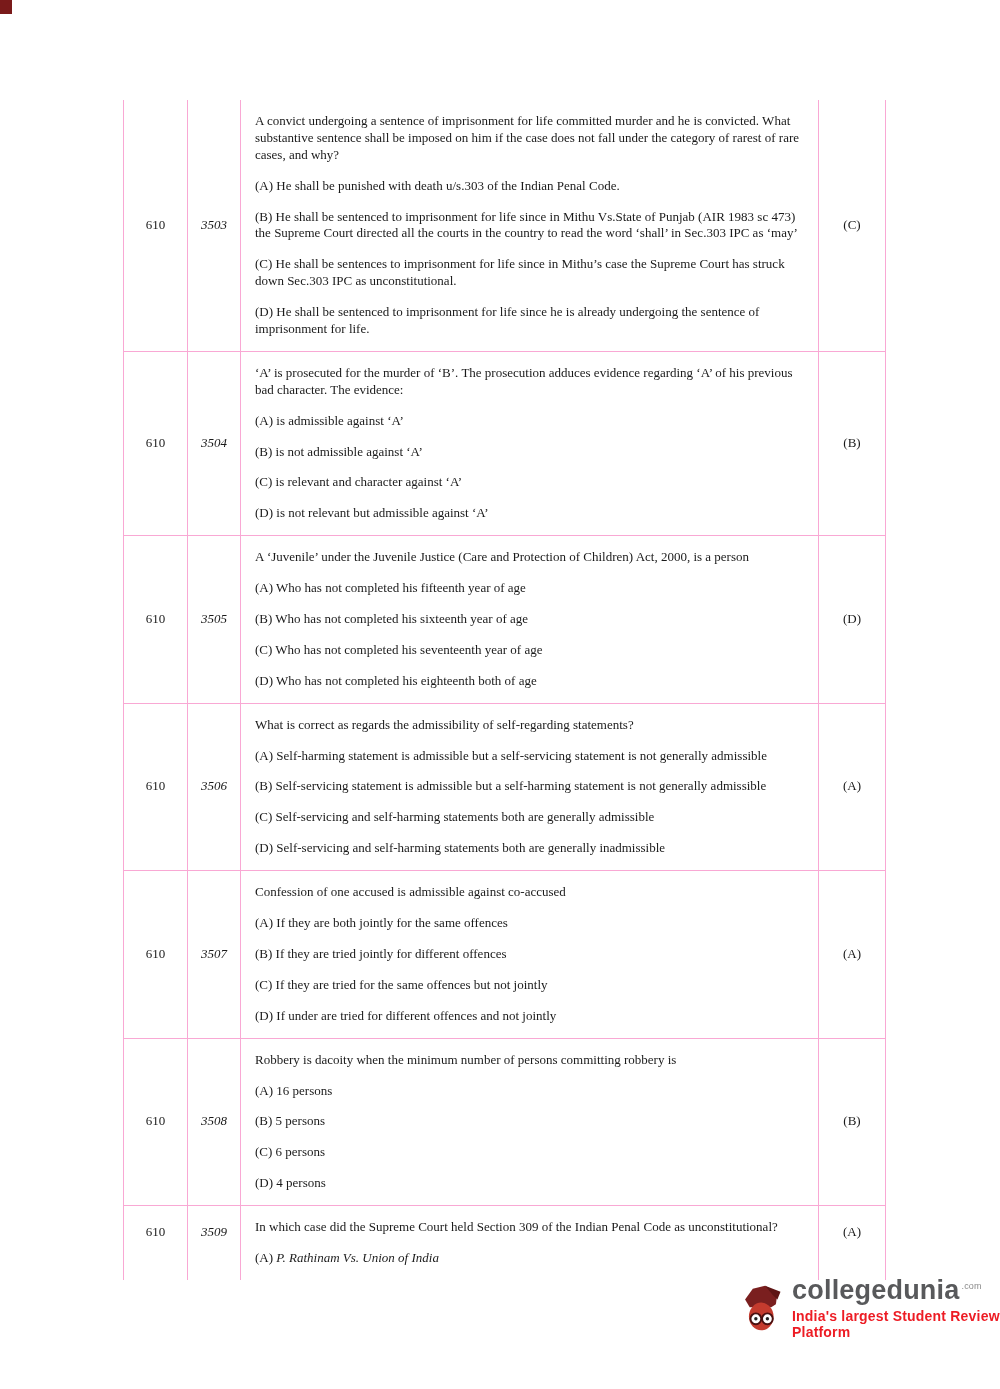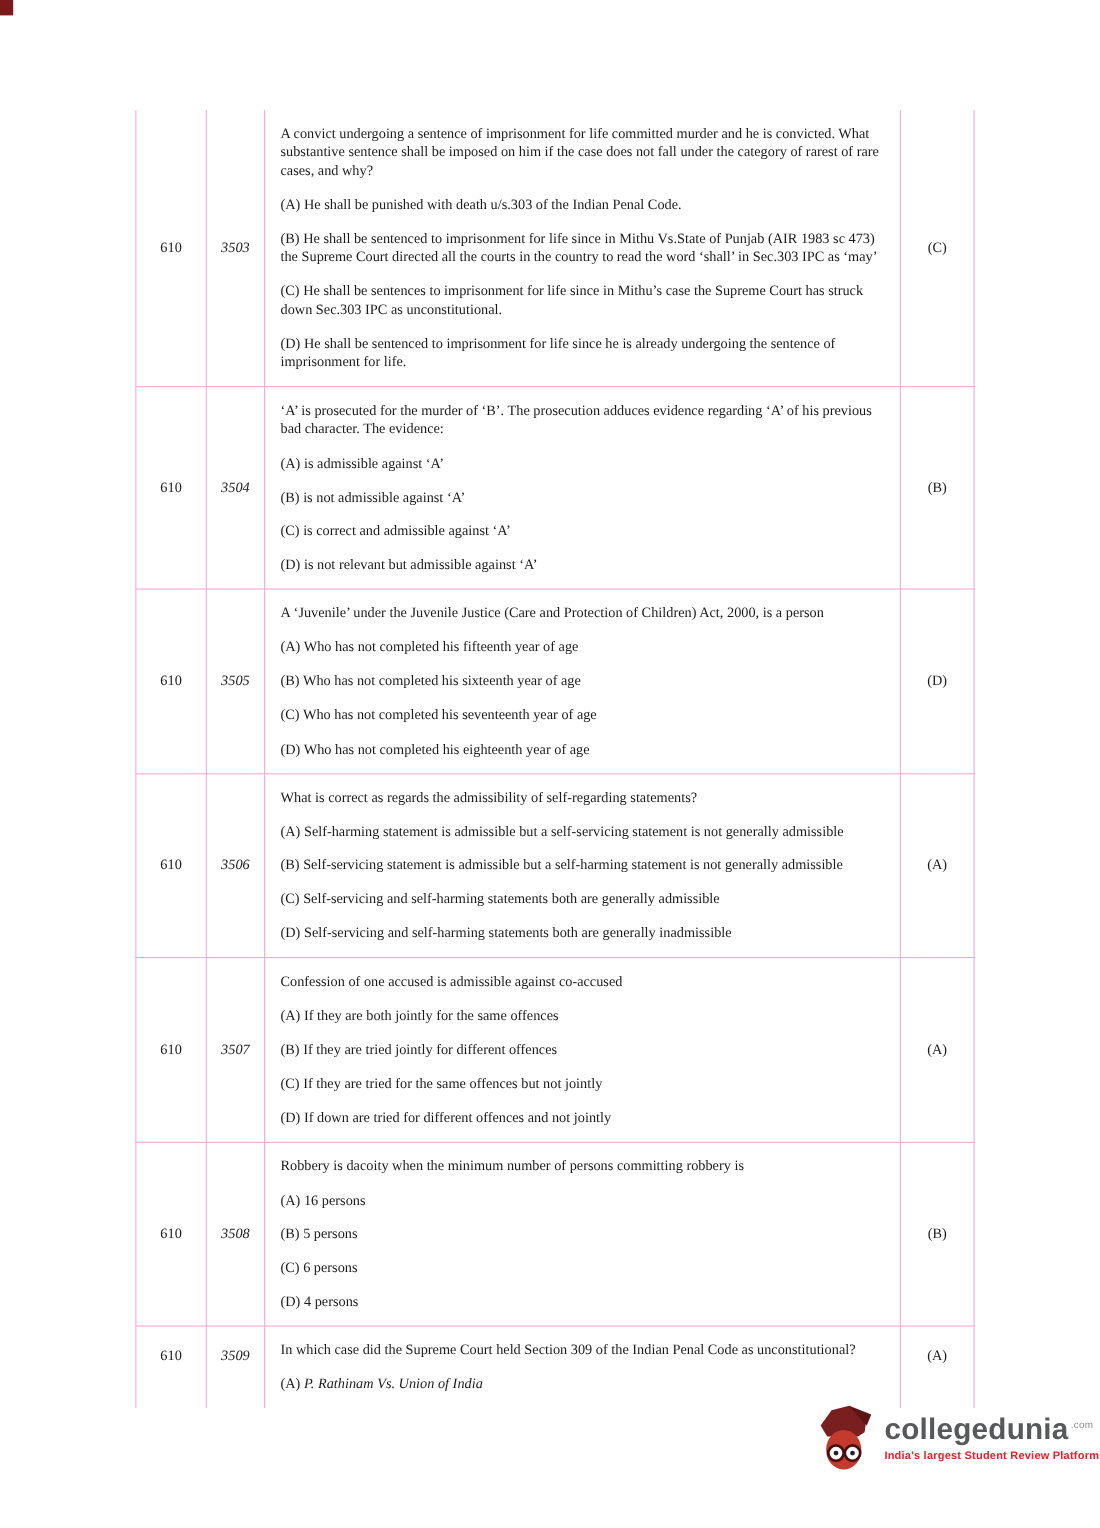--- a/index.html
+++ b/index.html
@@ -59,21 +59,21 @@
   }
   .brand-line .dotcom {
     font-size: 9px;
     font-weight: 400;
     color: #8a8a8a;
     vertical-align: super;
     margin-left: 2px;
   }
   .tagline {
     font-family: "Liberation Sans", sans-serif;
-    font-size: 10px;
+    font-size: 14px;
     font-weight: 700;
     color: var(--brand-red, #ed1c24);
     margin-top: 4px;
     letter-spacing: 0.2px;
   }
 </style>
 </head>
 <body>
 
 <div class="corner-mark"></div>
@@ -94,35 +94,35 @@
     <td class="c-ans">(C)</td>
   </tr>
 
   <tr>
     <td class="c-sl">610</td>
     <td class="c-qno">3504</td>
     <td class="c-q">
           <p>‘A’ is prosecuted for the murder of ‘B’. The prosecution adduces evidence regarding ‘A’ of his previous bad character. The evidence:</p>
           <p>(A) is admissible against ‘A’</p>
           <p>(B) is not admissible against ‘A’</p>
-          <p>(C) is correct and admissible against ‘A’</p>
+          <p>(C) is relevant and character against ‘A’</p>
           <p>(D) is not relevant but admissible against ‘A’</p>
         </td>
     <td class="c-ans">(B)</td>
   </tr>
 
   <tr>
     <td class="c-sl">610</td>
     <td class="c-qno">3505</td>
     <td class="c-q">
           <p>A ‘Juvenile’ under the Juvenile Justice (Care and Protection of Children) Act, 2000, is a person</p>
           <p>(A) Who has not completed his fifteenth year of age</p>
           <p>(B) Who has not completed his sixteenth year of age</p>
           <p>(C) Who has not completed his seventeenth year of age</p>
-          <p>(D) Who has not completed his eighteenth year of age</p>
+          <p>(D) Who has not completed his eighteenth both of age</p>
         </td>
     <td class="c-ans">(D)</td>
   </tr>
 
   <tr>
     <td class="c-sl">610</td>
     <td class="c-qno">3506</td>
     <td class="c-q">
           <p>What is correct as regards the admissibility of self-regarding statements?</p>
           <p>(A) Self-harming statement is admissible but a self-servicing statement is not generally admissible</p>
@@ -134,21 +134,21 @@
   </tr>
 
   <tr>
     <td class="c-sl">610</td>
     <td class="c-qno">3507</td>
     <td class="c-q">
           <p>Confession of one accused is admissible against co-accused</p>
           <p>(A) If they are both jointly for the same offences</p>
           <p>(B) If they are tried jointly for different offences</p>
           <p>(C) If they are tried for the same offences but not jointly</p>
-          <p>(D) If down are tried for different offences and not jointly</p>
+          <p>(D) If under are tried for different offences and not jointly</p>
         </td>
     <td class="c-ans">(A)</td>
   </tr>
 
   <tr>
     <td class="c-sl">610</td>
     <td class="c-qno">3508</td>
     <td class="c-q">
           <p>Robbery is dacoity when the minimum number of persons committing robbery is</p>
           <p>(A) 16 persons</p>

